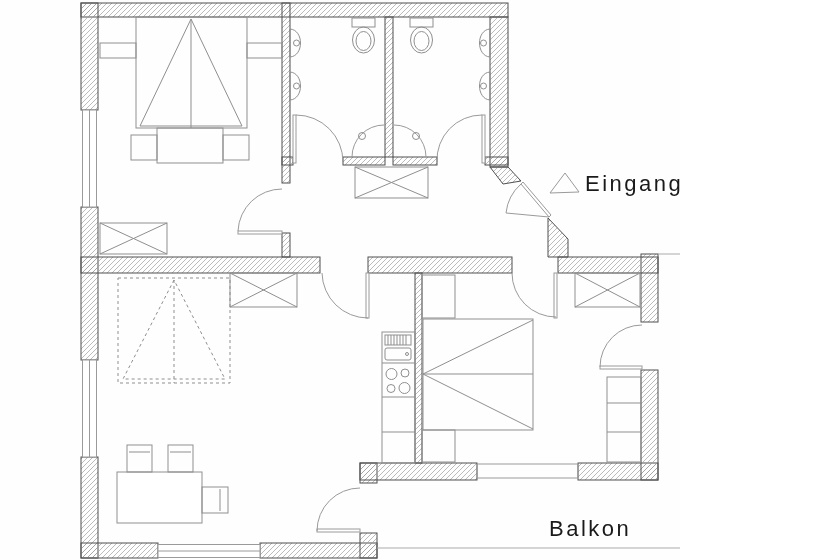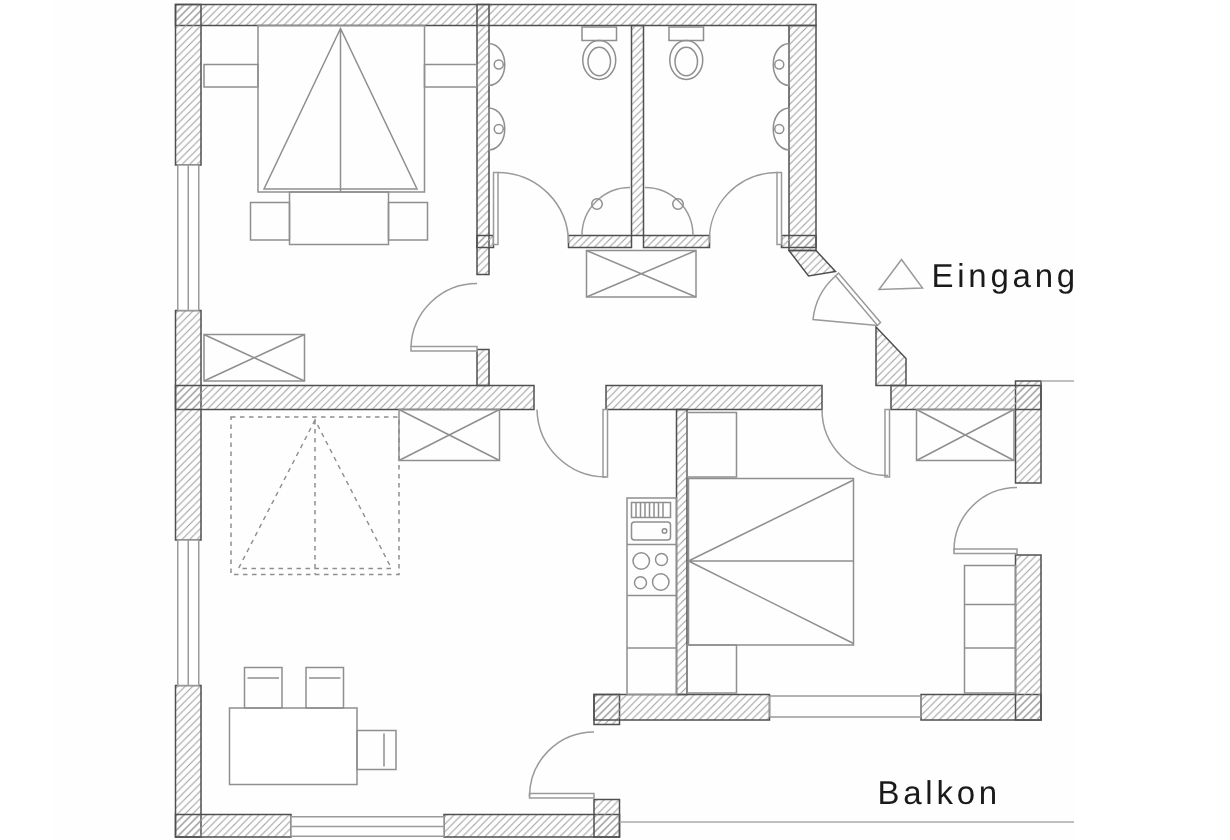--- a/index.html
+++ b/index.html
@@ -1,16 +1,16 @@
 <!DOCTYPE html>
 <html style="--background: #fefefe; --wall_outline: #4f4f4f; --hatch_line: #9e9e9e; --furniture_line: #8f8f8f; --door_line: #9a9a9a; --label_text: #1a1a1a;"><head>
 <meta charset="utf-8">
 <style>
   html,body{margin:0;padding:0;background:#fff;}
-  .canvas{width:680px;height:560px;position:relative;background:var(--background,#fefefe);overflow:hidden;margin-left:36px;}
+  .canvas{width:680px;height:560px;position:relative;background:var(--background,#fefefe);overflow:hidden;}
   svg{display:block;}
   .wall{fill:url(#hatch);stroke:var(--wall_outline,#4f4f4f);stroke-width:1;}
   .jamb{fill:url(#hatch);stroke:var(--wall_outline,#4f4f4f);stroke-width:1;}
   .win{fill:#ffffff;stroke:var(--door_line,#909090);stroke-width:1;}
   .winline{fill:none;stroke:var(--door_line,#909090);stroke-width:1;}
   .door{fill:none;stroke:var(--door_line,#9a9a9a);stroke-width:1;}
   .leaf{fill:#ffffff;stroke:var(--door_line,#9a9a9a);stroke-width:1;}
   .furn{fill:none;stroke:var(--furniture_line,#8f8f8f);stroke-width:1;}
   .furnw{fill:#ffffff;stroke:var(--furniture_line,#8f8f8f);stroke-width:1;}
   .dash{stroke-dasharray:3,3;}

